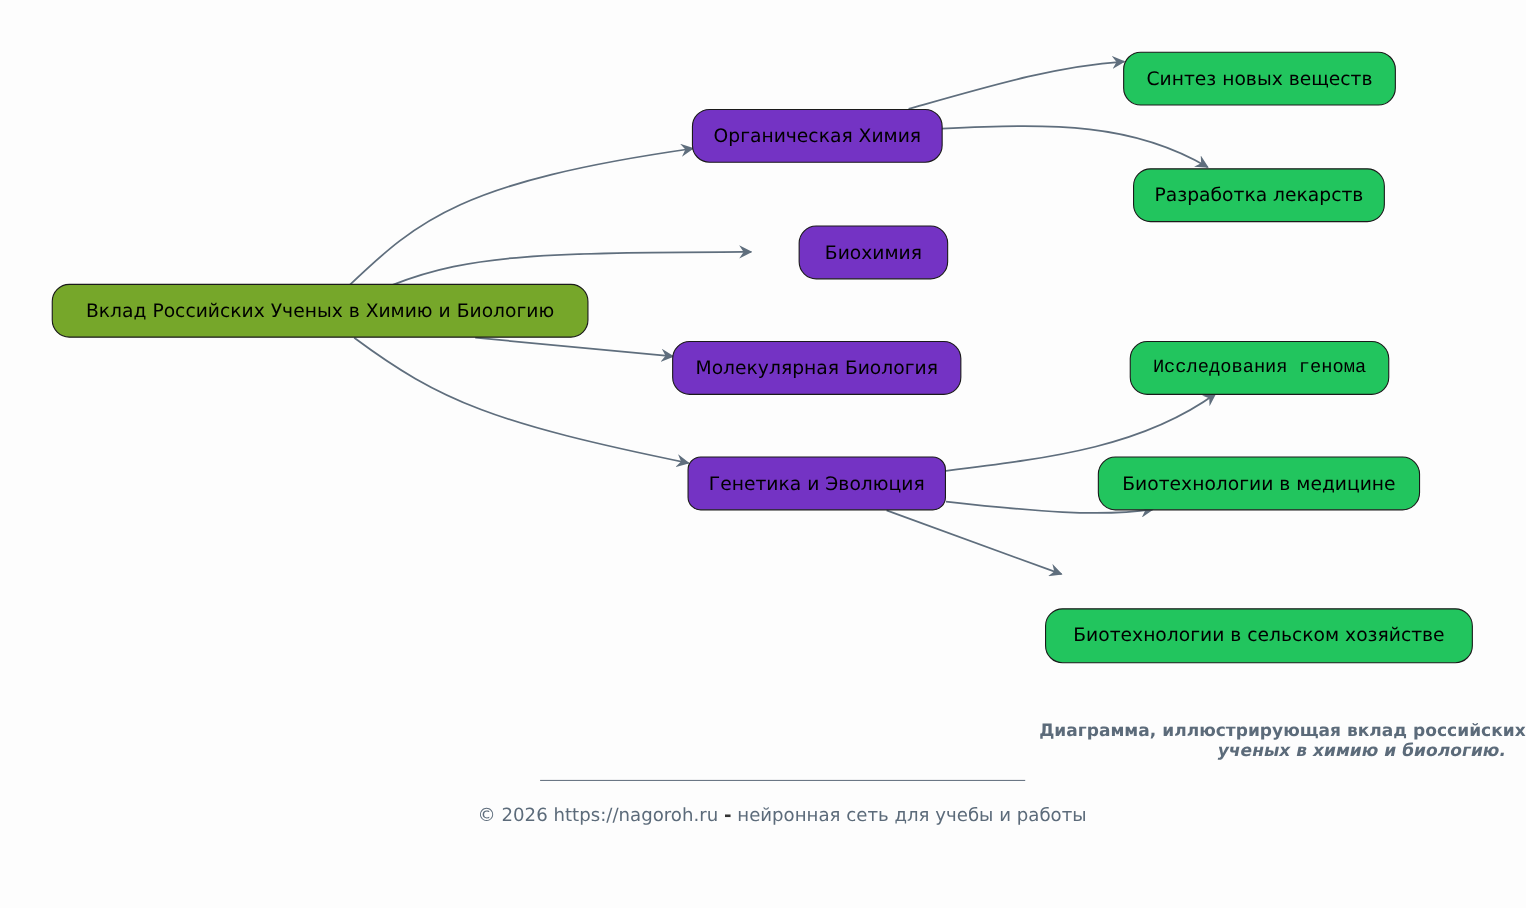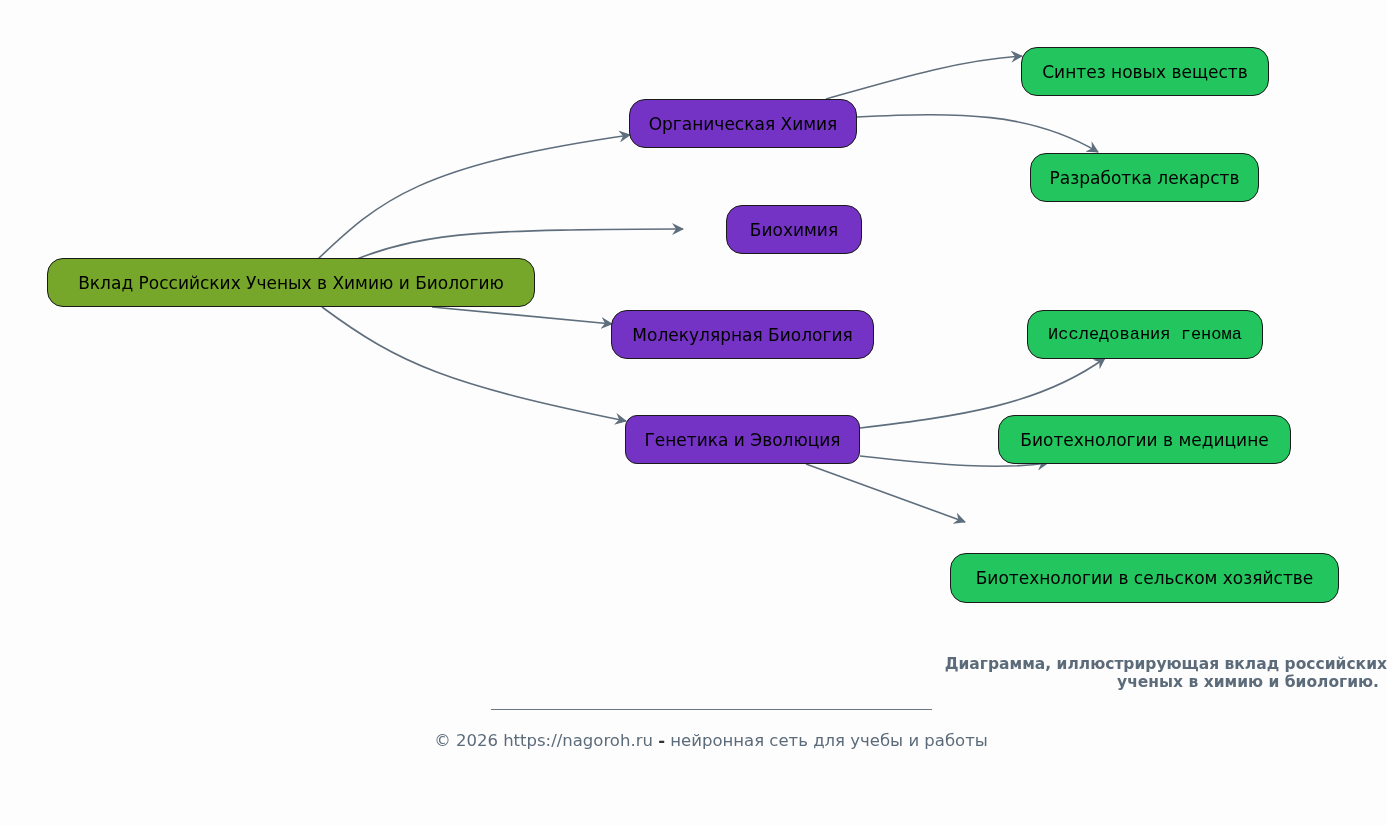--- a/index.html
+++ b/index.html
@@ -25,21 +25,21 @@
     .mid { background: #7433c4; }
     .leaf { background: #22c55e; }
     .caption {
       position: absolute; left: 0; width: 1387px; top: 655px;
       text-align: right;
       color: #5c6b7a;
       font-weight: bold;
       font-size: 15.5px;
       line-height: 18px;
     }
-    .caption .l2 { padding-right: 8px; }
+    .caption .l2 { padding-right: 18px; font-style: italic; }
     .rule {
       position: absolute; left: 491px; top: 709px; width: 441px; height: 1px;
       background: #6b7785;
     }
     .footer {
       position: absolute; left: 0; width: 1422px; top: 731px;
       text-align: center;
       color: #5c6b7a;
       font-size: 16.5px;
     }

